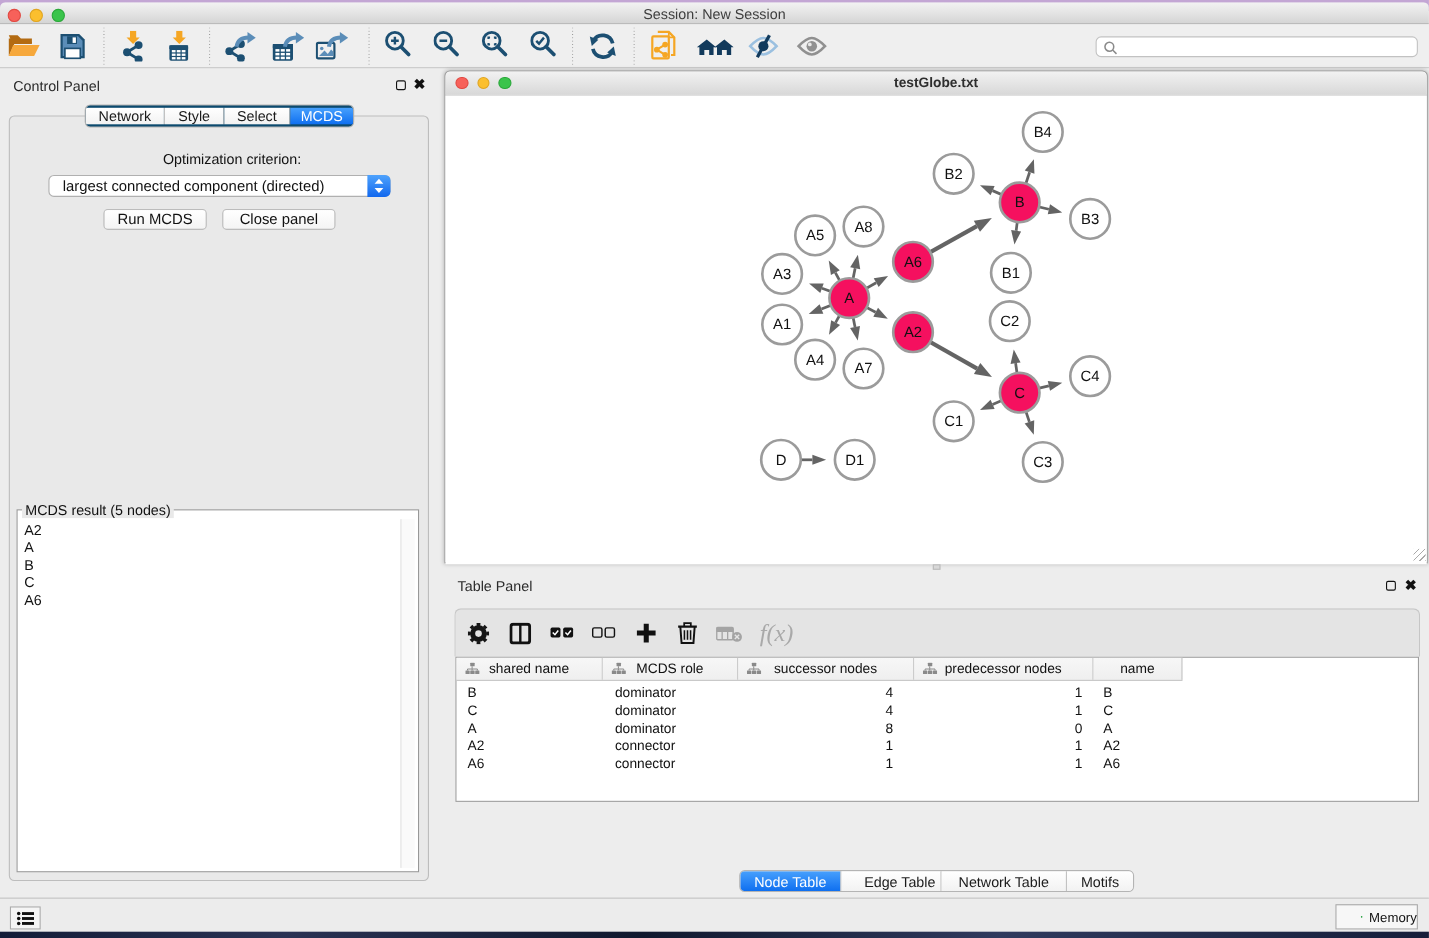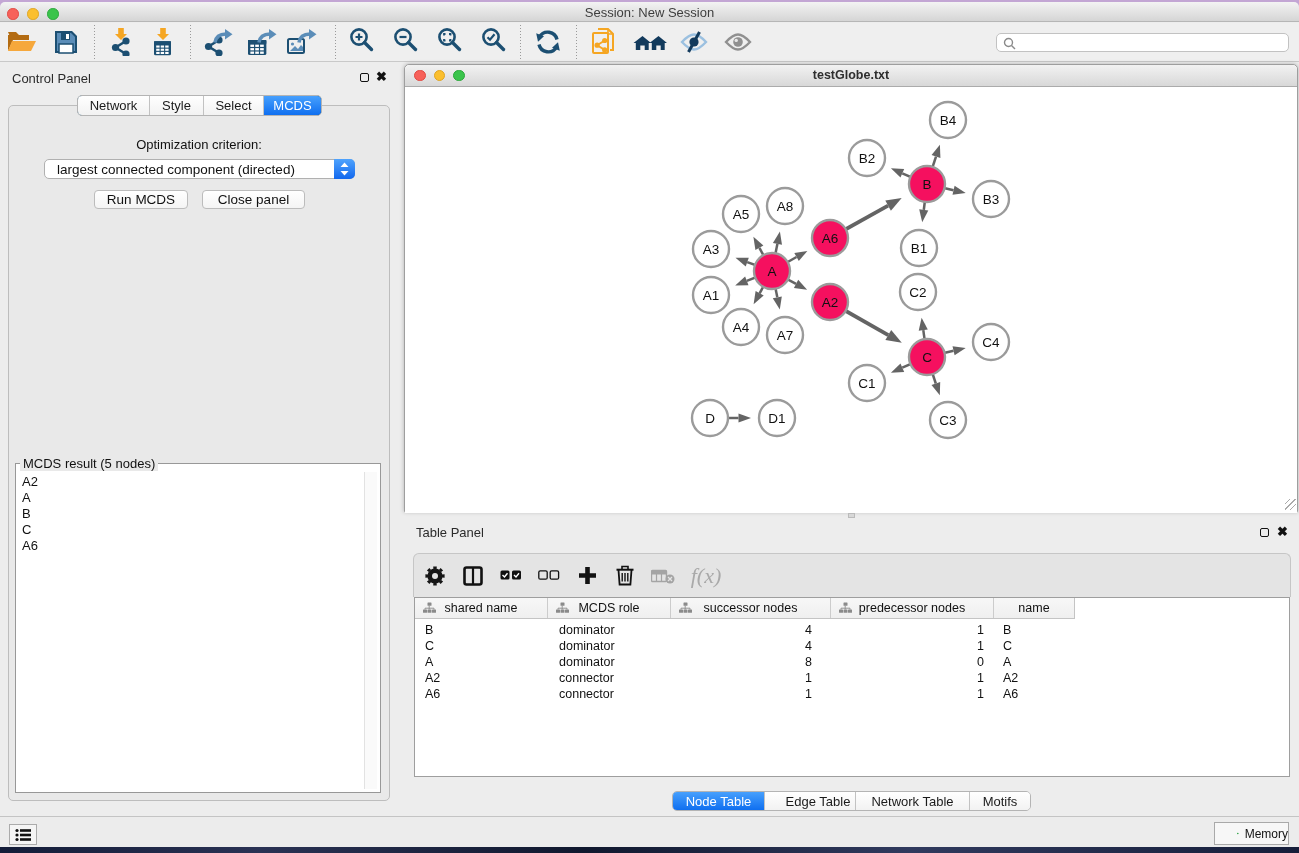--- a/index.html
+++ b/index.html
@@ -9,25 +9,25 @@
 #toolbar{position:absolute;left:0;top:23px;width:1299px;height:39px;background:#efefef;border-bottom:1px solid #c9c9c9;display:flex;align-items:center;}
 .ti{display:flex;align-items:center;justify-content:center;width:44px;height:36px;}
 .tsep{width:1px;height:34px;margin:0 5.5px;background-image:linear-gradient(#9a9a9a 33%, rgba(0,0,0,0) 0%);background-size:1px 3px;}
 #search{position:absolute;left:996px;top:33px;width:293px;height:19px;background:#fff;border:1px solid #c2c2c2;border-radius:5px;}
 #search svg{position:absolute;left:6px;top:3px;}
 
 #cp-title{position:absolute;left:12px;top:71px;font-size:13px;color:#2b2b2b;}
 #cp-sq{position:absolute;left:360px;top:73px;width:9px;height:9px;border:1.6px solid #111;border-radius:2px;}
 #cp-x{position:absolute;left:376px;top:69px;font-size:13px;font-weight:bold;color:#111;}
 #cp-box{position:absolute;left:8px;top:105px;width:382px;height:696px;background:#e9e9e9;border:1px solid #bdbdbd;border-radius:5px;}
-#cp-tabs{position:absolute;left:77px;top:95px;height:21px;display:flex;border:1px solid #b4b4b4;border-radius:5px;overflow:hidden;background:#0c4a6e;}
+#cp-tabs{position:absolute;left:77px;top:95px;height:21px;display:flex;border:1px solid #b4b4b4;border-radius:5px;overflow:hidden;background:#0c4a6e;align-items:center;}
 #cp-tabs div{font-size:13px;color:#1a1a1a;display:flex;align-items:center;justify-content:center;border-right:1px solid #c2c2c2;background:linear-gradient(#ffffff,#f2f2f2);}
 #cp-tabs div:last-child{border-right:none;}
 #cp-tabs .sel{background:linear-gradient(#47a0fd,#0f6ff0);color:#fff;}
-#opt-label{position:absolute;left:0;top:137px;width:398px;text-align:center;font-size:13px;color:#111;}
+#opt-label{position:absolute;left:12px;top:137px;width:398px;text-align:center;font-size:13px;color:#111;}
 #dropdown{position:absolute;left:44px;top:159px;width:311px;height:20px;background:#fff;border:1px solid #b0b0b0;border-radius:5px;}
 #dropdown .txt{position:absolute;left:12px;top:2px;font-size:13.5px;color:#111;}
 #dropdown .cap{position:absolute;right:-1px;top:-1px;width:21px;height:20px;background:linear-gradient(#4fa3fd,#1268ee);border-radius:0 5px 5px 0;}
 .btn{position:absolute;height:19px;background:linear-gradient(#ffffff,#f4f4f4);border:1px solid #bcbcbc;border-radius:4px;font-size:13.5px;color:#111;text-align:center;}
 #mcds-fs{position:absolute;left:15px;top:463px;width:366px;height:330px;border:1px solid #989898;background:#fff;}
 #mcds-legend{position:absolute;left:20px;top:456px;background:#e9e9e9;padding:0 3px;font-size:13px;color:#111;}
 #mcds-list{position:absolute;left:6px;top:10px;font-size:13px;color:#111;line-height:16px;}
 #mcds-scroll{position:absolute;right:3px;top:8px;bottom:3px;width:13px;background:#fafafa;border-left:1px solid #e2e2e2;}
 
 #netwin{position:absolute;left:404px;top:64px;width:894px;height:448px;background:#fff;border:1px solid #9e9e9e;border-radius:5px 5px 0 0;box-shadow:0 0 4px rgba(0,0,0,0.25);}
@@ -37,21 +37,21 @@
 #canvas{position:absolute;left:0;top:22px;width:892px;height:426px;background:#fff;overflow:hidden;}
 #rsz{position:absolute;right:1px;bottom:1px;width:11px;height:11px;background-image:repeating-linear-gradient(135deg,transparent 0 3px,#aaa 3px 4px);}
 
 #divdot{position:absolute;left:848px;top:513px;width:7px;height:5px;background:#d8d8d8;border:1px solid #bbb;}
 
 #tp-title{position:absolute;left:416px;top:525px;font-size:13px;color:#2b2b2b;}
 #tp-sq{position:absolute;left:1260px;top:528px;width:9px;height:9px;border:1.6px solid #111;border-radius:2px;}
 #tp-x{position:absolute;left:1277px;top:524px;font-size:13px;font-weight:bold;color:#111;}
 #tp-toolbar{position:absolute;left:413px;top:553px;width:878px;height:44px;background:#e4e4e4;border:1px solid #c6c6c6;border-bottom:none;border-radius:6px 6px 0 0;display:flex;align-items:center;padding-left:2px;}
 #tp-toolbar .ti{width:38px;height:38px;}
-#tbl{position:absolute;left:414px;top:597px;width:876px;height:180px;background:#fff;border:1px solid #9e9e9e;padding-left:32px;}
+#tbl{position:absolute;left:414px;top:597px;width:876px;height:132px;background:#fff;border:1px solid #9e9e9e;padding-left:32px;}
 #tbl-hdr{position:absolute;left:0;top:0;height:21px;background:linear-gradient(#f7f7f7,#efefef);border-bottom:1px solid #c4c4c4;display:flex;}
 #tbl-hdr .col{position:relative;border-right:1px solid #cccccc;font-size:12.5px;color:#111;display:flex;align-items:center;justify-content:center;gap:6px;}
 #tbl-hdr .col svg{position:absolute;left:8px;top:4px;}
 .trow{position:absolute;font-size:12.5px;color:#111;height:16px;line-height:16px;}
 
 #btabs{position:absolute;left:672px;top:791px;height:20px;display:flex;border:1px solid #b4b4b4;border-radius:5px;overflow:hidden;}
 #btabs div{font-size:13px;color:#1a1a1a;display:flex;align-items:center;justify-content:center;border-right:1px solid #c2c2c2;background:linear-gradient(#ffffff,#f2f2f2);}
 #btabs div:last-child{border-right:none;}
 #btabs .sel{background:linear-gradient(#47a0fd,#0f6ff0);color:#fff;}
 

